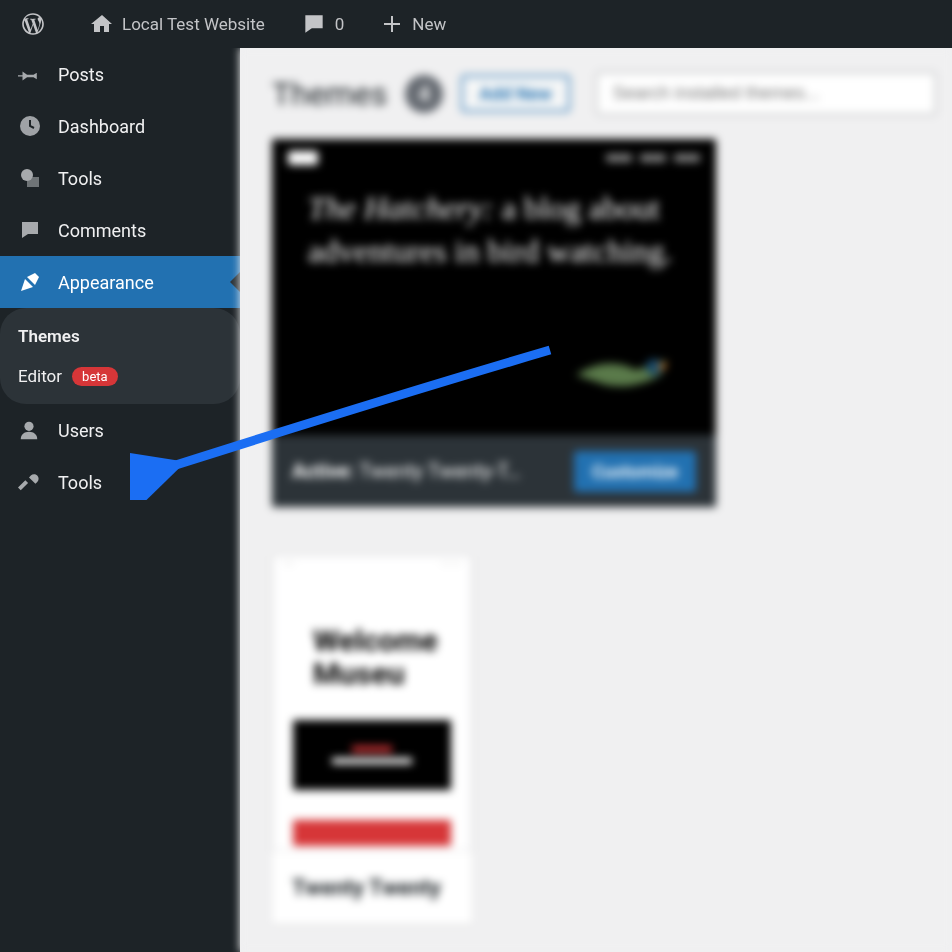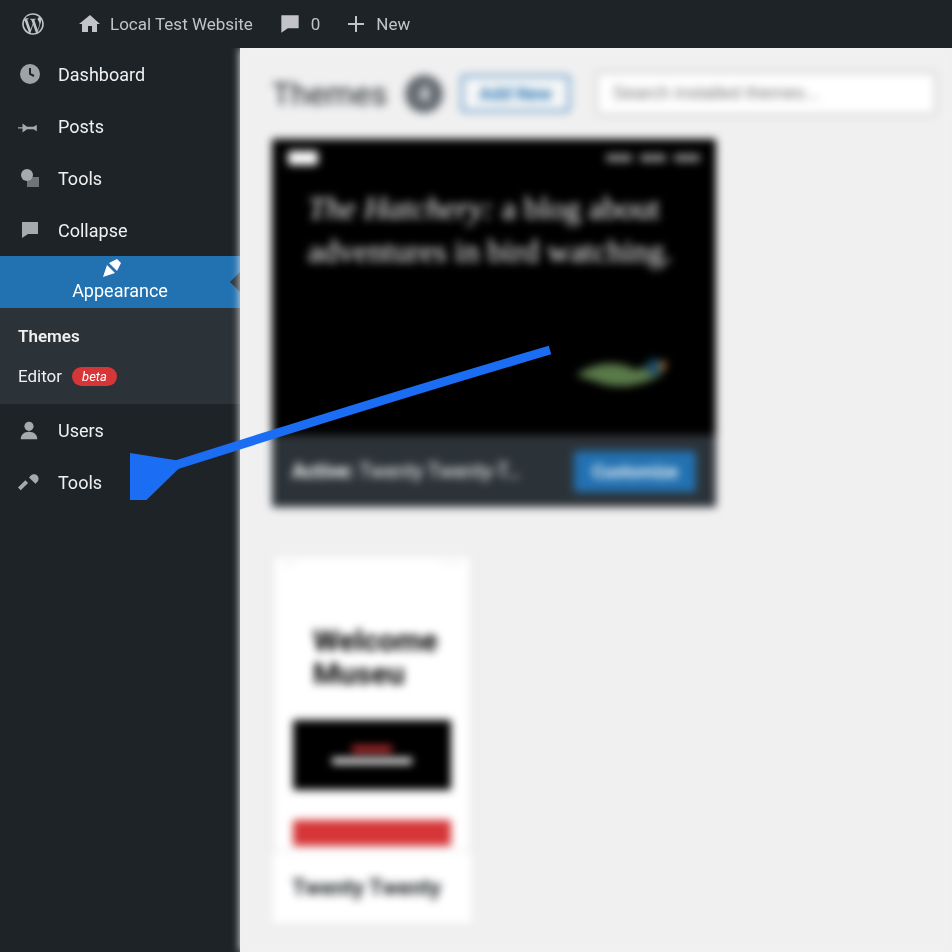--- a/index.html
+++ b/index.html
@@ -1,34 +1,34 @@
 <!DOCTYPE html>
 <html><head>
 <meta charset="utf-8">
 <style>
 * { margin: 0; padding: 0; box-sizing: border-box; }
 body { font-family: -apple-system, BlinkMacSystemFont, "Segoe UI", Roboto, sans-serif; background: #f0f0f1; width: 952px; height: 952px; overflow: hidden; position: relative; }
 
 
-.admin-bar { position: absolute; top: 0; left: 0; right: 0; height: 48px; background: #1d2327; display: flex; align-items: center; padding: 0 8px; color: #c3c4c7; z-index: 100; }
+.admin-bar { position: absolute; top: 0; left: 0; right: 0; height: 48px; background: #1d2327; display: flex; align-items: center; padding: 0 8px; color: #c3c4c7; z-index: 100; gap: 12px; }
 .admin-bar-item { display: flex; align-items: center; padding: 0 12px; height: 48px; cursor: pointer; font-size: 17px; }
 .admin-bar-item .ic { margin-right: 8px; display: flex; align-items: center; }
 
 
 .sidebar { position: absolute; top: 48px; left: 0; width: 240px; bottom: 0; background: #1d2327; color: #f0f0f1; }
 .menu-item { display: flex; align-items: center; padding: 0 18px; height: 52px; cursor: pointer; font-size: 18px; color: #f0f0f1; position: relative; }
 .menu-item .ic { width: 28px; margin-right: 12px; display: flex; align-items: center; color: #a7aaad; }
-.menu-item.active { background: #2271b1; color: #fff; flex-direction: column; }
+.menu-item.active { background: #2271b1; color: #fff; }
 .menu-item.active .ic { color: #fff; }
 .menu-item.active::after { content: ''; position: absolute; right: 0; top: 50%; transform: translateY(-50%); border: 10px solid transparent; border-right-color: #2c3338; }
 .menu-item.collapse { color: #a7aaad; }
-.submenu { background: #2c3338; padding: 8px 0; }
+.submenu { background: #2c3338; padding: 8px 0; border-radius: 26px; }
 .submenu-item { padding: 10px 18px; font-size: 17px; color: #f0f0f1; cursor: pointer; display: flex; align-items: center; }
 .submenu-item.current { font-weight: 600; }
-.submenu-item .badge { background: #d63638; color: #fff; font-size: 13px; padding: 2px 10px; border-radius: 12px; margin-left: 10px; font-style: italic; }
+.submenu-item .badge { background: #d63638; color: #fff; font-size: 13px; padding: 2px 10px; border-radius: 12px; margin-left: 10px; }
 
 
 .content { position: absolute; top: 48px; left: 240px; right: 0; bottom: 0; background: #f0f0f1; padding: 24px 16px 0 32px; filter: blur(4px); }
 .page-header { display: flex; align-items: center; gap: 18px; margin-bottom: 24px; }
 .page-title { font-size: 32px; font-weight: 400; color: #1d2327; }
 .count-badge { width: 38px; height: 38px; border-radius: 50%; background: #646970; color: #fff; display: flex; align-items: center; justify-content: center; font-size: 20px; font-weight: 600; }
 .add-new-btn { border: 2px solid #2271b1; color: #2271b1; background: #f6f7f7; padding: 6px 16px; border-radius: 4px; font-size: 18px; font-weight: 600; display: inline-block; }
 .search-themes { flex: 1; border: 1px solid #8c8f94; padding: 10px 16px; font-size: 18px; color: #8c8f94; background: #fff; border-radius: 3px; margin-left: 8px; }
 
 .themes-grid { display: flex; gap: 48px; flex-wrap: wrap; }
@@ -94,51 +94,51 @@
           <path d="M11 4h2v7h7v2h-7v7h-2v-7H4v-2h7V4z"></path>
         </svg>
     </span>
     <span>New</span>
   </div>
 </div>
 
 <div class="sidebar">
   <div class="menu-item">
     <span class="ic">
+        <svg width="22" height="22" viewBox="0 0 24 24" fill="currentColor">
+          <path d="M14 2l8 8-4 1-5 5-1 6-3-3-5 5-1-1 5-5-3-3 6-1 5-5 1-4-3-3z" transform="rotate(45 12 12)"></path>
+        </svg>
+      </span>
+    <span>Posts</span>
+  </div>
+  <div class="menu-item">
+    <span class="ic">
         <svg width="24" height="24" viewBox="0 0 24 24" fill="currentColor">
           <circle cx="12" cy="12" r="10" opacity=".95"></circle>
           <path d="M12 6v6l4 2" stroke="#1d2327" stroke-width="2" fill="none"></path>
         </svg>
       </span>
     <span>Dashboard</span>
   </div>
   <div class="menu-item">
     <span class="ic">
-        <svg width="22" height="22" viewBox="0 0 24 24" fill="currentColor">
-          <path d="M14 2l8 8-4 1-5 5-1 6-3-3-5 5-1-1 5-5-3-3 6-1 5-5 1-4-3-3z" transform="rotate(45 12 12)"></path>
-        </svg>
-      </span>
-    <span>Posts</span>
-  </div>
-  <div class="menu-item">
-    <span class="ic">
         <svg width="24" height="24" viewBox="0 0 24 24" fill="currentColor">
           <circle cx="9" cy="9" r="6"></circle>
           <path d="M13 11h8v10H9v-6" opacity=".6"></path>
         </svg>
       </span>
     <span>Tools</span>
   </div>
   <div class="menu-item">
     <span class="ic">
         <svg width="24" height="24" viewBox="0 0 24 24" fill="currentColor">
           <path d="M4 4h16v12H10l-6 4V4z"></path>
         </svg>
       </span>
-    <span>Collapse</span>
+    <span>Comments</span>
   </div>
   <div class="menu-item active">
     <span class="ic">
         <svg width="24" height="24" viewBox="0 0 24 24" fill="currentColor">
           <path d="M3 21l4-12 8 8-12 4zm6-14l8-4 4 4-4 8-8-8z"></path>
         </svg>
       </span>
     <span>Appearance</span>
   </div>
   <div class="submenu">

